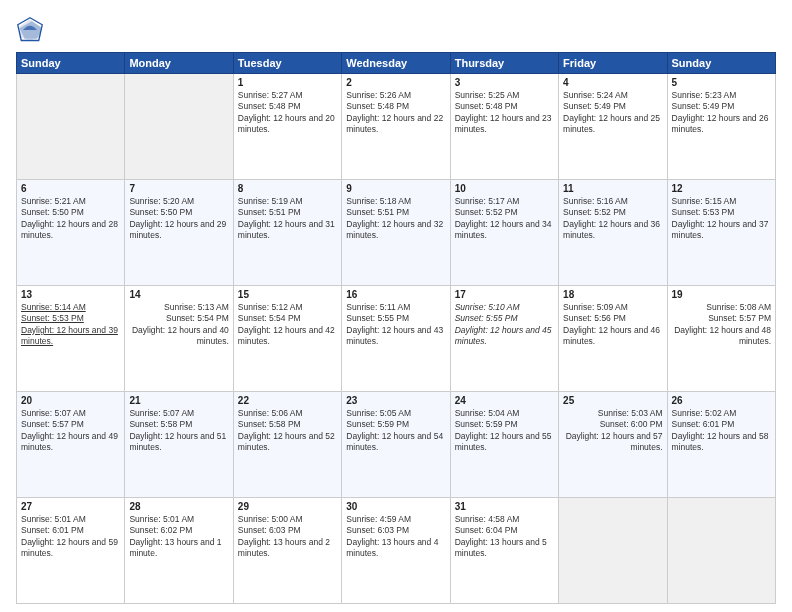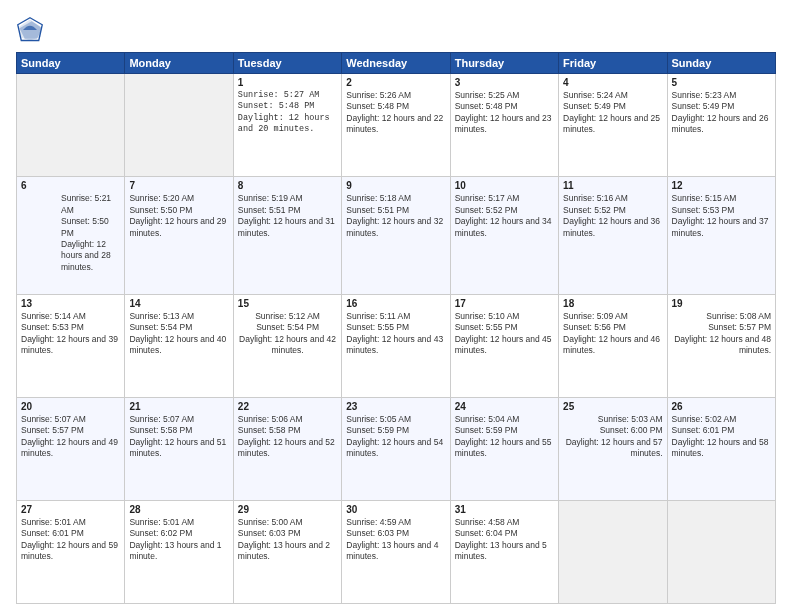--- a/index.html
+++ b/index.html
@@ -128,21 +128,21 @@
           <th>Friday</th>
           <th>Sunday</th>
         </tr>
     </thead>
     <tbody id="calendar-body">
     <tr>
           <td class="empty-cell"></td>
           <td class="empty-cell"></td>
           <td>
             <span class="day-number">1</span>
-            <div class="day-info" style="white-space: pre-line; font-family: Liberation Mono, monospace;">Sunrise: 5:27 AM
+            <div class="day-info" style="white-space: pre-line;">Sunrise: 5:27 AM
 Sunset: 5:48 PM
 Daylight: 12 hours and 20 minutes.</div>
           </td>
           <td>
             <span class="day-number">2</span>
             <div class="day-info" style="white-space: pre-line;">Sunrise: 5:26 AM
 Sunset: 5:48 PM
 Daylight: 12 hours and 22 minutes.</div>
           </td>
           <td>
@@ -160,21 +160,21 @@
           <td>
             <span class="day-number">5</span>
             <div class="day-info" style="white-space: pre-line;">Sunrise: 5:23 AM
 Sunset: 5:49 PM
 Daylight: 12 hours and 26 minutes.</div>
           </td>
         </tr>
         <tr>
           <td>
             <span class="day-number">6</span>
-            <div class="day-info" style="white-space: pre-line; margin-left: 40px;">Sunrise: 5:21 AM
+            <div class="day-info" style="white-space: pre-line;">Sunrise: 5:21 AM
 Sunset: 5:50 PM
 Daylight: 12 hours and 28 minutes.</div>
           </td>
           <td>
             <span class="day-number">7</span>
             <div class="day-info" style="white-space: pre-line;">Sunrise: 5:20 AM
 Sunset: 5:50 PM
 Daylight: 12 hours and 29 minutes.</div>
           </td>
           <td>
@@ -204,45 +204,45 @@
           <td>
             <span class="day-number">12</span>
             <div class="day-info" style="white-space: pre-line;">Sunrise: 5:15 AM
 Sunset: 5:53 PM
 Daylight: 12 hours and 37 minutes.</div>
           </td>
         </tr>
         <tr>
           <td>
             <span class="day-number">13</span>
-            <div class="day-info" style="white-space: pre-line;">Sunrise: 5:14 AM
+            <div class="day-info" style="white-space: pre-line; text-decoration: underline;">Sunrise: 5:14 AM
 Sunset: 5:53 PM
 Daylight: 12 hours and 39 minutes.</div>
           </td>
           <td>
             <span class="day-number">14</span>
-            <div class="day-info" style="white-space: pre-line;">Sunrise: 5:13 AM
+            <div class="day-info" style="white-space: pre-line; text-align: right;">Sunrise: 5:13 AM
 Sunset: 5:54 PM
 Daylight: 12 hours and 40 minutes.</div>
           </td>
           <td>
             <span class="day-number">15</span>
-            <div class="day-info" style="white-space: pre-line; text-align: center;">Sunrise: 5:12 AM
+            <div class="day-info" style="white-space: pre-line;">Sunrise: 5:12 AM
 Sunset: 5:54 PM
 Daylight: 12 hours and 42 minutes.</div>
           </td>
           <td>
             <span class="day-number">16</span>
             <div class="day-info" style="white-space: pre-line;">Sunrise: 5:11 AM
 Sunset: 5:55 PM
 Daylight: 12 hours and 43 minutes.</div>
           </td>
           <td>
             <span class="day-number">17</span>
-            <div class="day-info" style="white-space: pre-line;">Sunrise: 5:10 AM
+            <div class="day-info" style="white-space: pre-line; font-style: italic;">Sunrise: 5:10 AM
 Sunset: 5:55 PM
 Daylight: 12 hours and 45 minutes.</div>
           </td>
           <td>
             <span class="day-number">18</span>
             <div class="day-info" style="white-space: pre-line;">Sunrise: 5:09 AM
 Sunset: 5:56 PM
 Daylight: 12 hours and 46 minutes.</div>
           </td>
           <td>

